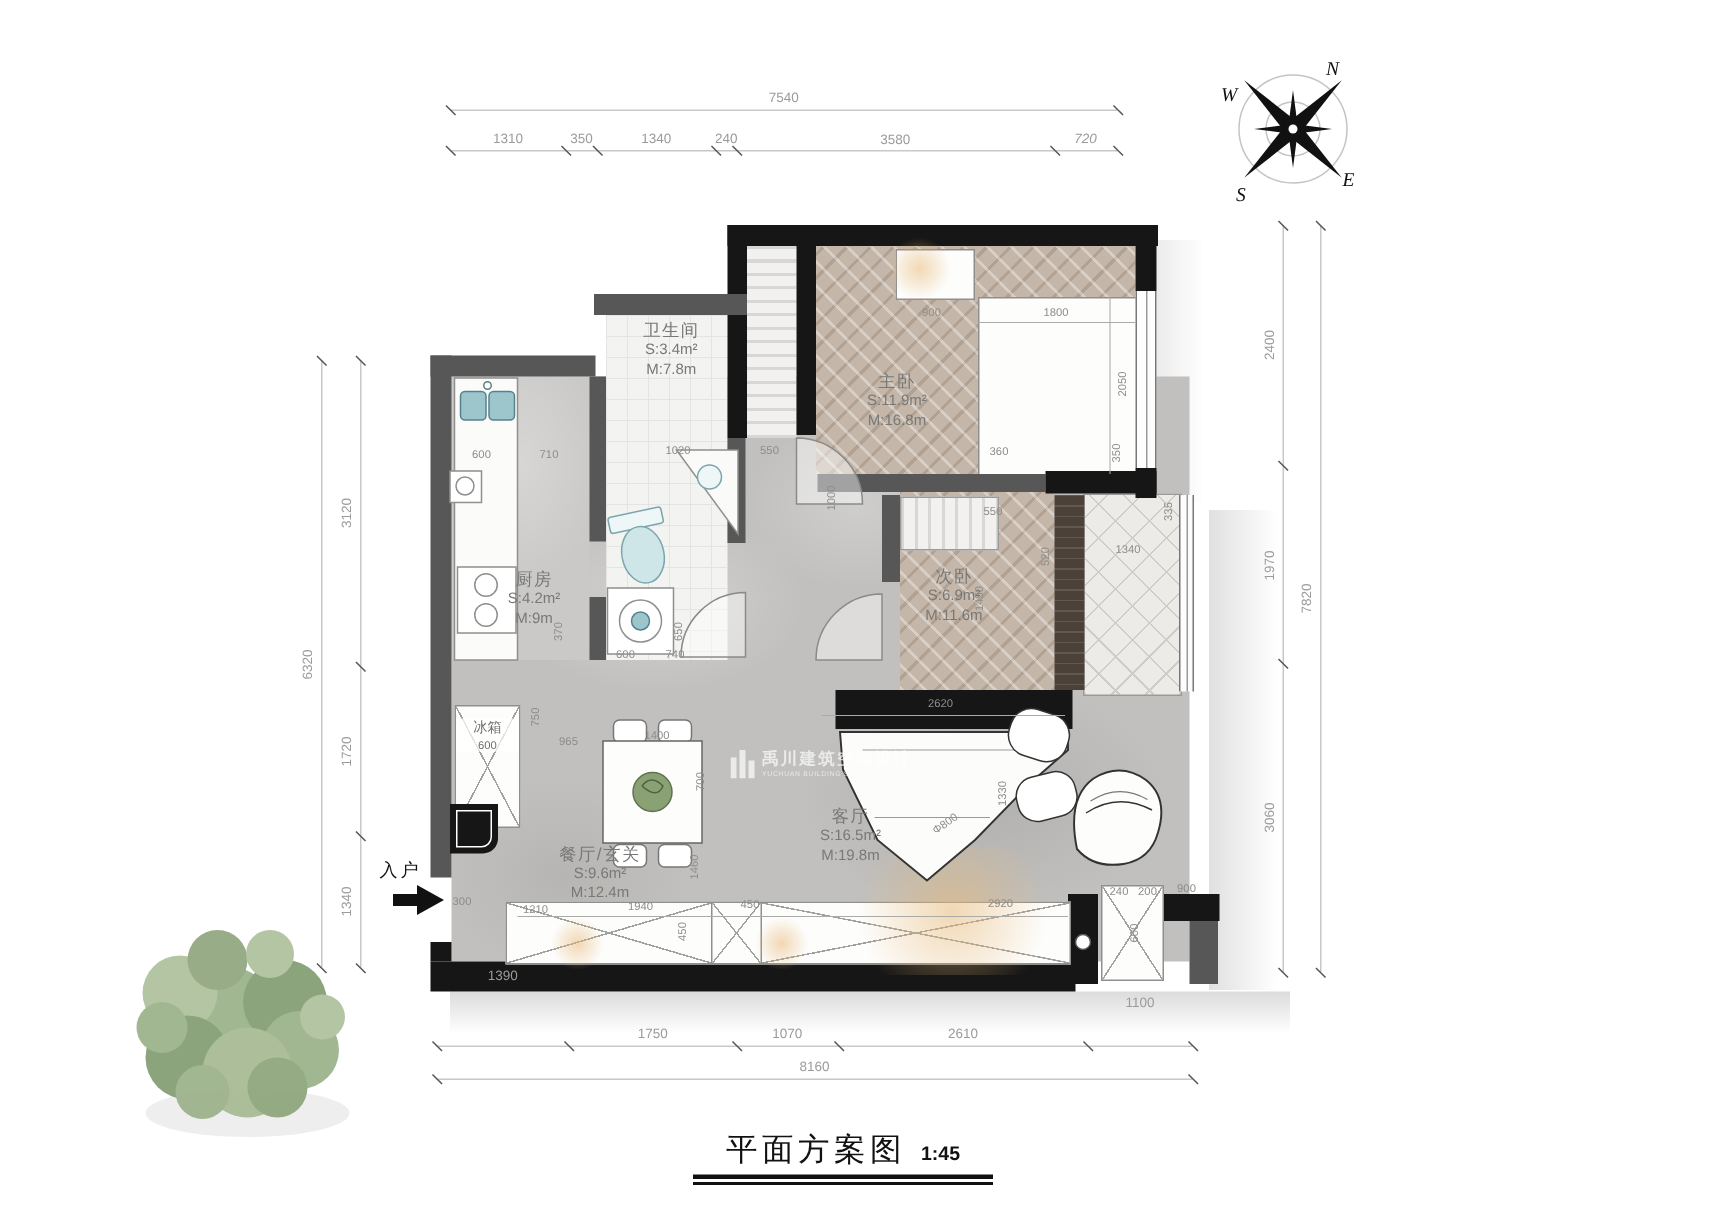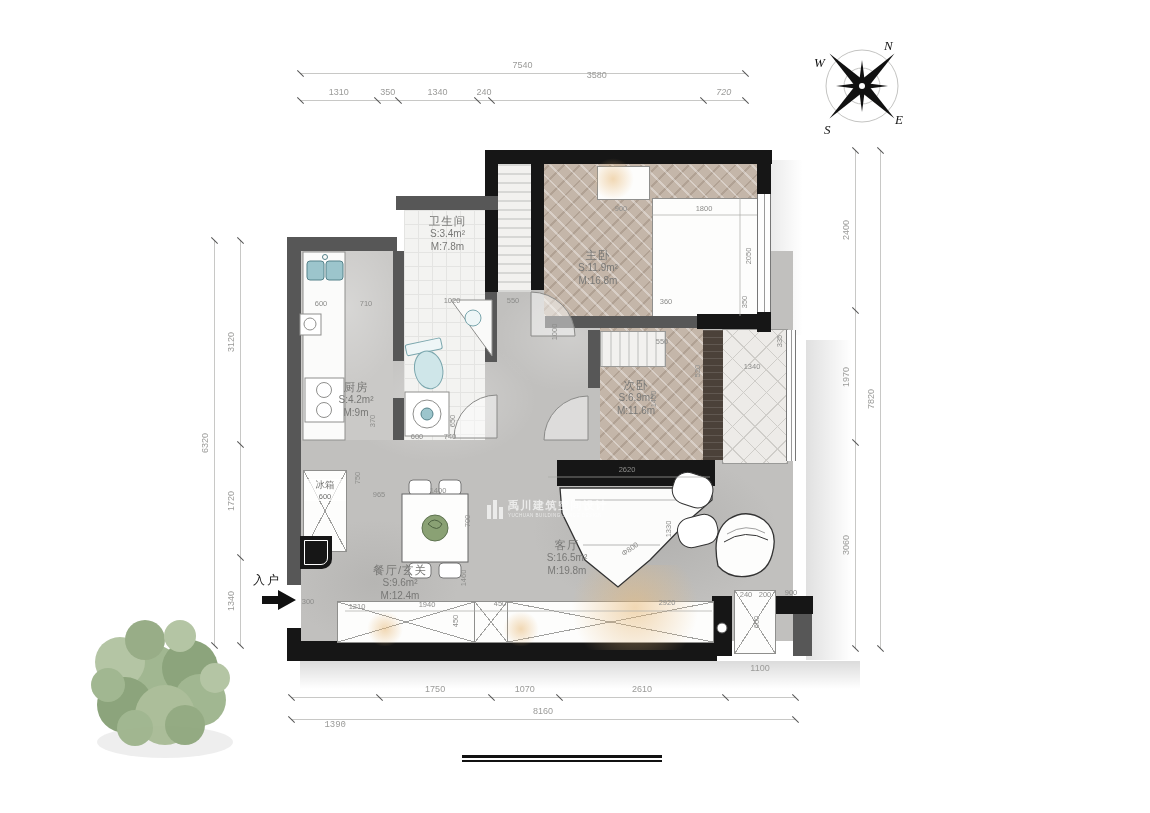--- a/index.html
+++ b/index.html
@@ -312,34 +312,34 @@
       <div class="dimtick" style="left: 473.056px; top: 99.5px;"></div>
       <div class="dimtick" style="left: 487.22px; top: 99.5px;"></div>
       <div class="dimtick" style="left: 698.507px; top: 99.5px;"></div>
       <div class="dimtick" style="left: 741px; top: 99.5px;"></div>
       <div class="dimtick" style="left: 296px; top: 72.5px;"></div>
       <div class="dimtick" style="left: 741px; top: 72.5px;"></div>
       <div class="dimlabel" style="left: 338.657px; top: 87px; transform: translateX(-50%);">1310</div>
       <div class="dimlabel" style="left: 387.643px; top: 87px; transform: translateX(-50%);">350</div>
       <div class="dimlabel" style="left: 437.513px; top: 87px; transform: translateX(-50%);">1340</div>
       <div class="dimlabel" style="left: 484.138px; top: 87px; transform: translateX(-50%);">240</div>
-      <div class="dimlabel" style="left: 596.863px; top: 70px; transform: translateX(-50%); text-align: center;">3580</div>
+      <div class="dimlabel" style="left: 596.863px; top: 88px; transform: translateX(-50%); text-align: center;">3580</div>
       <div class="dimlabel" style="left: 723.753px; top: 87px; transform: translateX(-50%); font-style: italic;">720</div>
       <div class="dimlabel" style="left: 522.5px; top: 60px; transform: translateX(-50%);">7540</div>
       <div class="dimline" style="left: 291px; top: 697px; width: 504px; height: 1px;"></div>
       <div class="dimline" style="left: 291px; top: 719px; width: 504px; height: 1px;"></div>
       <div class="dimtick" style="left: 287px; top: 696.5px;"></div>
       <div class="dimtick" style="left: 375.455px; top: 696.5px;"></div>
       <div class="dimtick" style="left: 486.818px; top: 696.5px;"></div>
       <div class="dimtick" style="left: 554.909px; top: 696.5px;"></div>
       <div class="dimtick" style="left: 721px; top: 696.5px;"></div>
       <div class="dimtick" style="left: 791px; top: 696.5px;"></div>
       <div class="dimtick" style="left: 287px; top: 718.5px;"></div>
       <div class="dimtick" style="left: 791px; top: 718.5px;"></div>
-      <div class="dimlabel" style="left: 335.227px; top: 720px; transform: translateX(-50%); font-family: Liberation Mono, monospace;">1390</div>
+      <div class="dimlabel" style="left: 335.227px; top: 645px; transform: translateX(-50%);">1390</div>
       <div class="dimlabel" style="left: 435.136px; top: 684px; transform: translateX(-50%);">1750</div>
       <div class="dimlabel" style="left: 524.864px; top: 684px; transform: translateX(-50%);">1070</div>
       <div class="dimlabel" style="left: 641.955px; top: 684px; transform: translateX(-50%);">2610</div>
       <div class="dimlabel" style="left: 760px; top: 663px; transform: translateX(-50%);">1100</div>
       <div class="dimlabel" style="left: 543px; top: 706px; transform: translateX(-50%);">8160</div>
       <div class="dimline" style="left: 240px; top: 240px; width: 1px; height: 405px;"></div>
       <div class="dimline" style="left: 214px; top: 240px; width: 1px; height: 405px;"></div>
       <div class="dimtick" style="left: 236px; top: 239.5px;"></div>
       <div class="dimtick" style="left: 236px; top: 443.966px;"></div>
       <div class="dimtick" style="left: 236px; top: 556.684px;"></div>
@@ -395,17 +395,21 @@
       <span class="idim" style="left: 500px; top: 603px; transform: translate(-50%, -50%);">450</span>
       <span class="idim" style="left: 455px; top: 621px; transform: translate(-50%, -50%) rotate(-90deg);">450</span>
       <span class="idim" style="left: 628px; top: 602px; transform: translate(-50%, -50%); margin-left: 39px;">2920</span>
       <span class="idim" style="left: 746px; top: 594px; transform: translate(-50%, -50%);">240</span>
       <span class="idim" style="left: 765px; top: 594px; transform: translate(-50%, -50%);">200</span>
       <span class="idim" style="left: 791px; top: 592px; transform: translate(-50%, -50%);">900</span>
       <span class="idim" style="left: 756px; top: 622px; transform: translate(-50%, -50%) rotate(-90deg);">600</span>
     </div>
 
   <div class="titleblock" style="left:462px;top:752px;width:200px;">
+    <div class="titlerow">
+      <span class="title-main">平面方案图</span>
+      <span class="title-scale">1:45</span>
+    </div>
     <div class="tbar1"></div>
     <div class="tbar2"></div>
   </div>
 
 </div>
 
 </body></html>

